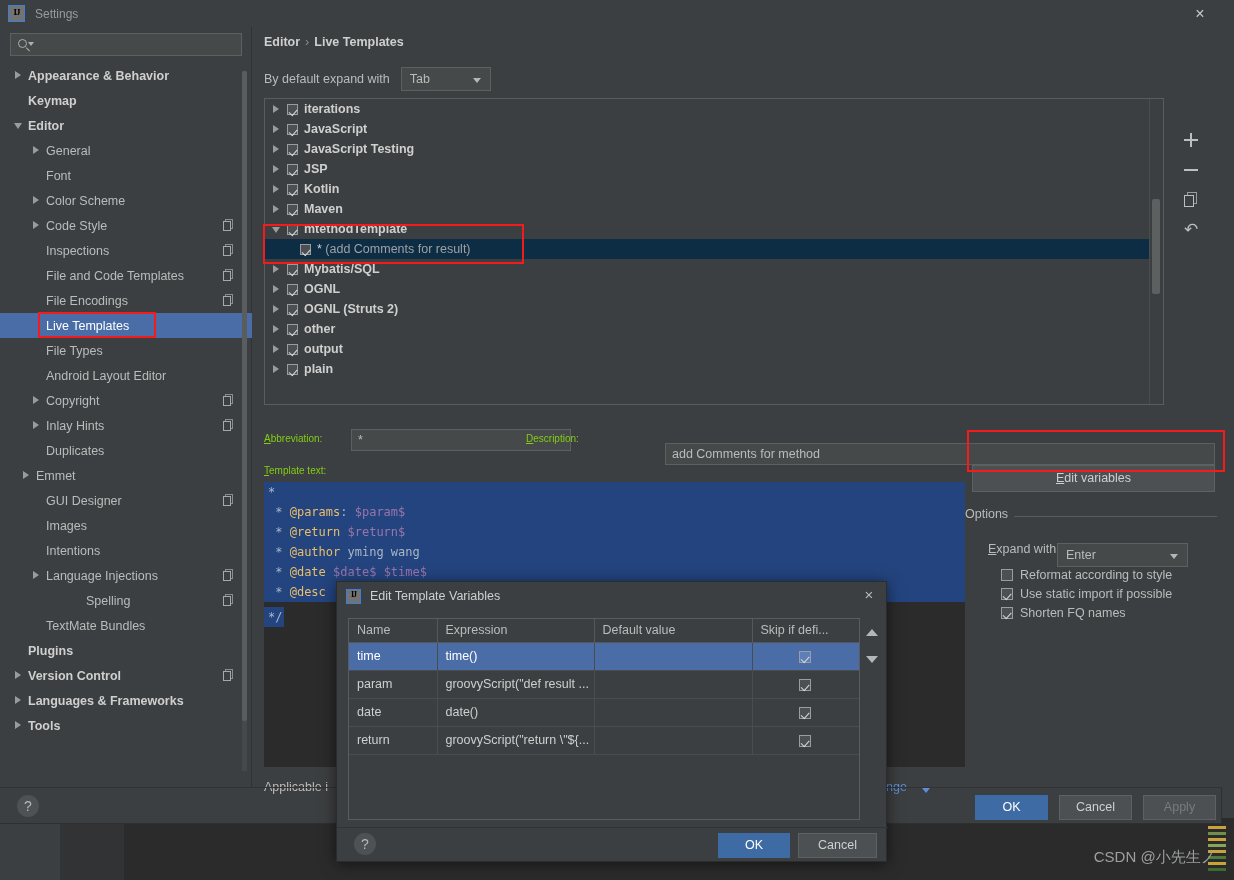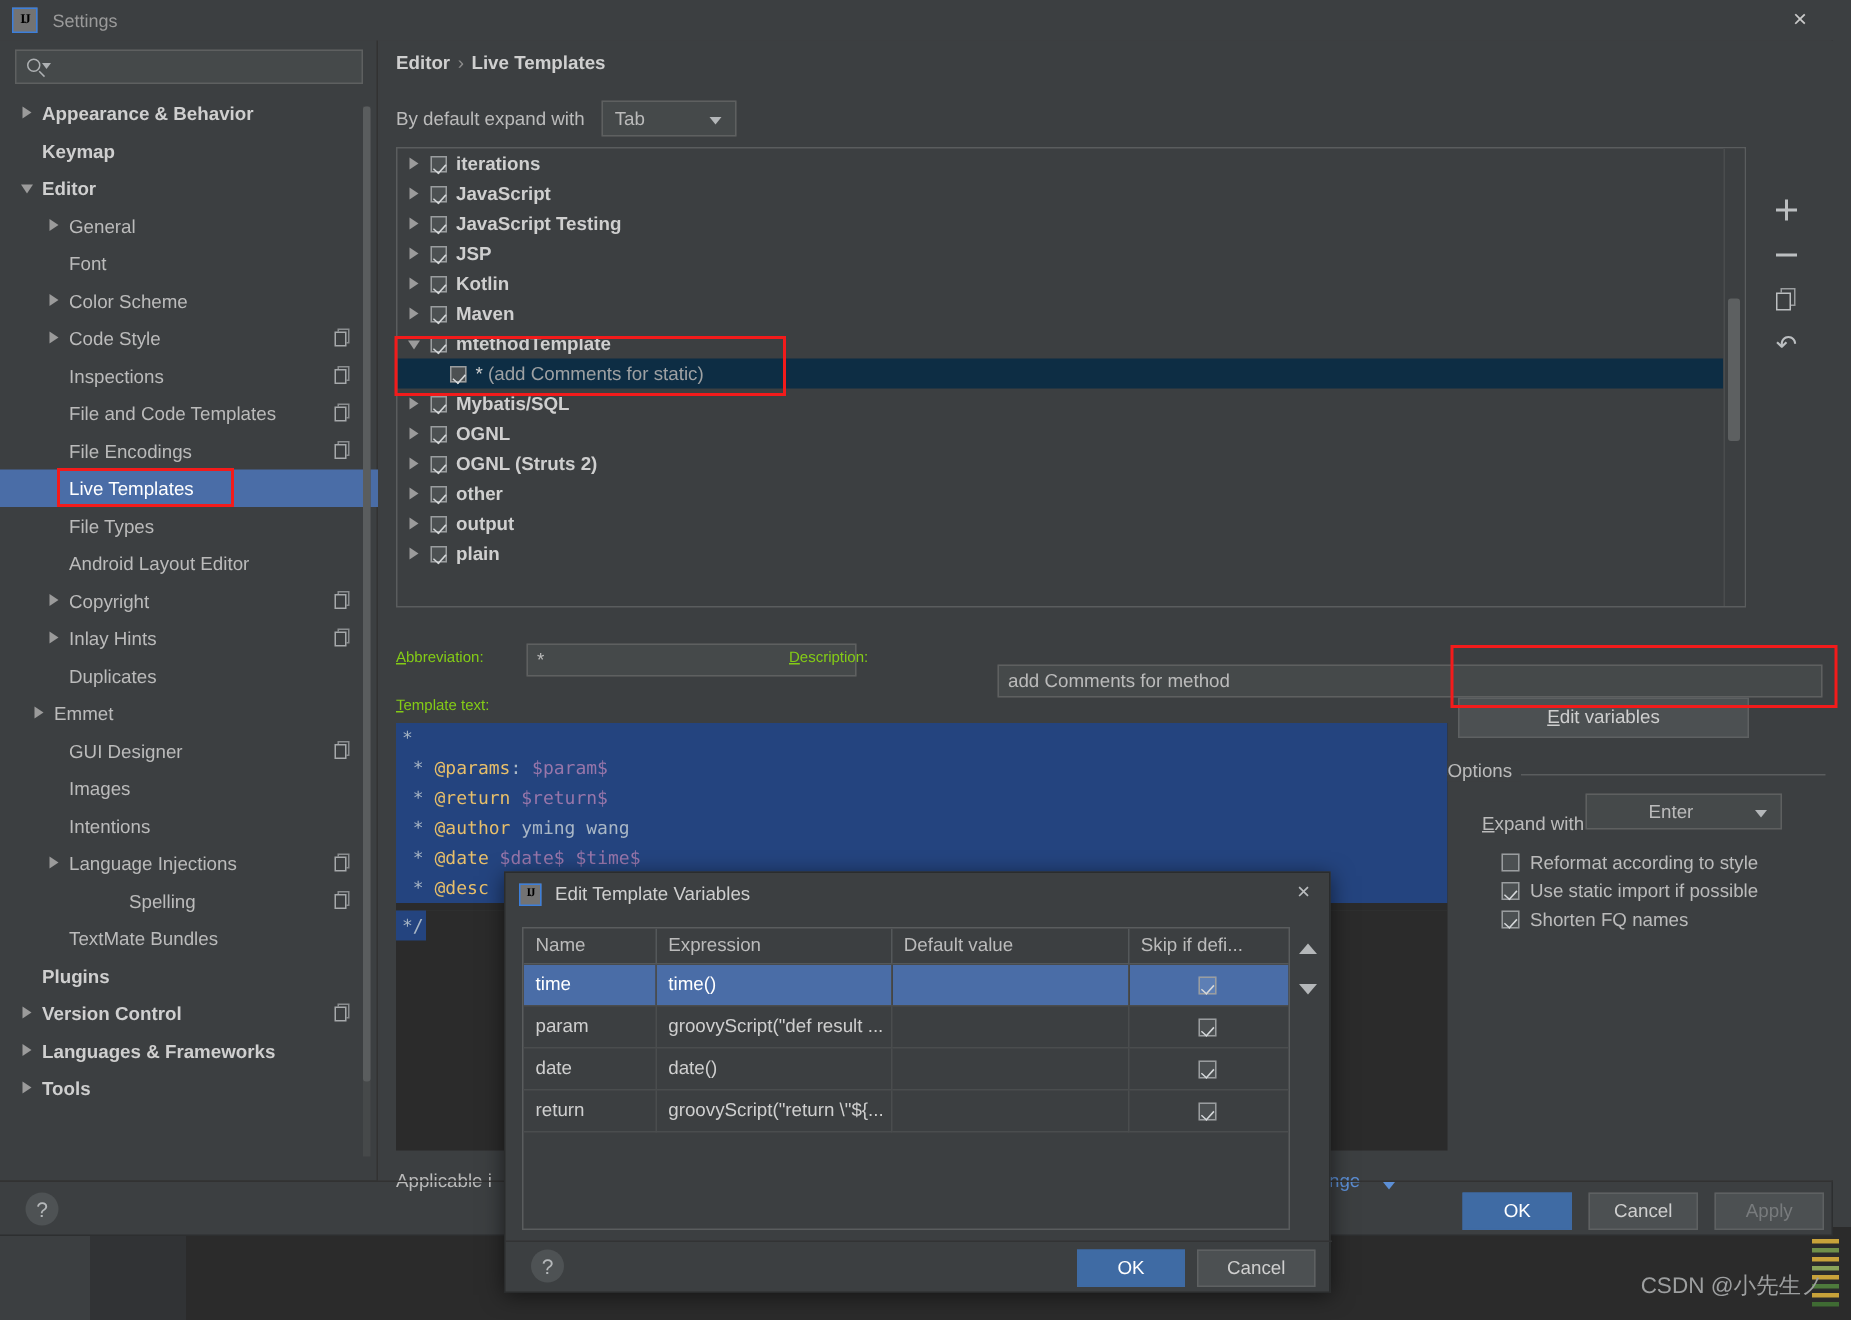--- a/index.html
+++ b/index.html
@@ -219,30 +219,30 @@
   #applicable-lbl { position:absolute; left:11px; top:753px; font-size:12.5px; color:#bbbbbb; }
   #change-link { position:absolute; left:633px; top:753px; font-size:12.5px; color:#5c8fd6; }
   #change-chev {
     position:absolute; left:669px; top:761px;
     border-left:4px solid transparent; border-right:4px solid transparent;
     border-top:5px solid #5c8fd6;
   }
 
   
   .edit-vars-btn {
-    position:absolute; left:719px; top:438px; width:194px; height:27px;
+    position:absolute; left:719px; top:438px; width:243px; height:27px;
     background:#4c5052; border:1px solid #5e6162;
     font-size:12.5px; color:#cfcfcf; text-align:center; line-height:25px; cursor:default;
   }
   .options-group { position:absolute; left:712px; top:480px; width:252px; }
   .opt-title { position:absolute; left:0; top:0; font-size:12.5px; color:#bbbbbb; background:#3c3f41; padding-right:6px; z-index:2; }
   .opt-rule { position:absolute; left:0; top:9px; width:252px; height:1px; background:#5a5d5e; }
   .opt-row { position:absolute; display:flex; align-items:center; font-size:12.5px; color:#bbbbbb; }
   #expand-with-lbl { left:23px; top:35px; }
-  #expand-with-combo { position:absolute; left:92px; top:22px; width:131px;padding-left:33px; }
+  #expand-with-combo { position:absolute; left:92px; top:36px; width:131px; }
   .opt-cb-row { display:flex; align-items:center; font-size:12.5px; color:#bbbbbb; }
   .ocb {
     width:12px; height:12px; margin-right:7px; flex:0 0 12px;
     border:1px solid #9a9d9f; background:#4c5052; position:relative;
   }
   .ocb.checked::after {
     content:""; position:absolute; left:2px; top:4px; width:4px; height:7px;
     border:solid #d6d9db; border-width:0 1.6px 1.6px 0;
     transform:rotate(42deg) translate(-0.5px,-1.5px);
   }
@@ -560,21 +560,21 @@
               <span class="cb checked"></span>
               <span>Maven</span>
             </div>
             <div class="trow bold">
               <span class="arrow down"></span>
               <span class="cb checked"></span>
               <span>mtethodTemplate</span>
             </div>
             <div class="trow sel-row child-indent">
               <span class="cb checked"></span>
-              <span><span>* </span><span class="muted">(add Comments for static)</span></span>
+              <span><span>* </span><span class="muted">(add Comments for result)</span></span>
             </div>
             <div class="trow bold">
               <span class="arrow right"></span>
               <span class="cb checked"></span>
               <span>Mybatis/SQL</span>
             </div>
             <div class="trow bold">
               <span class="arrow right"></span>
               <span class="cb checked"></span>
               <span>OGNL</span>

